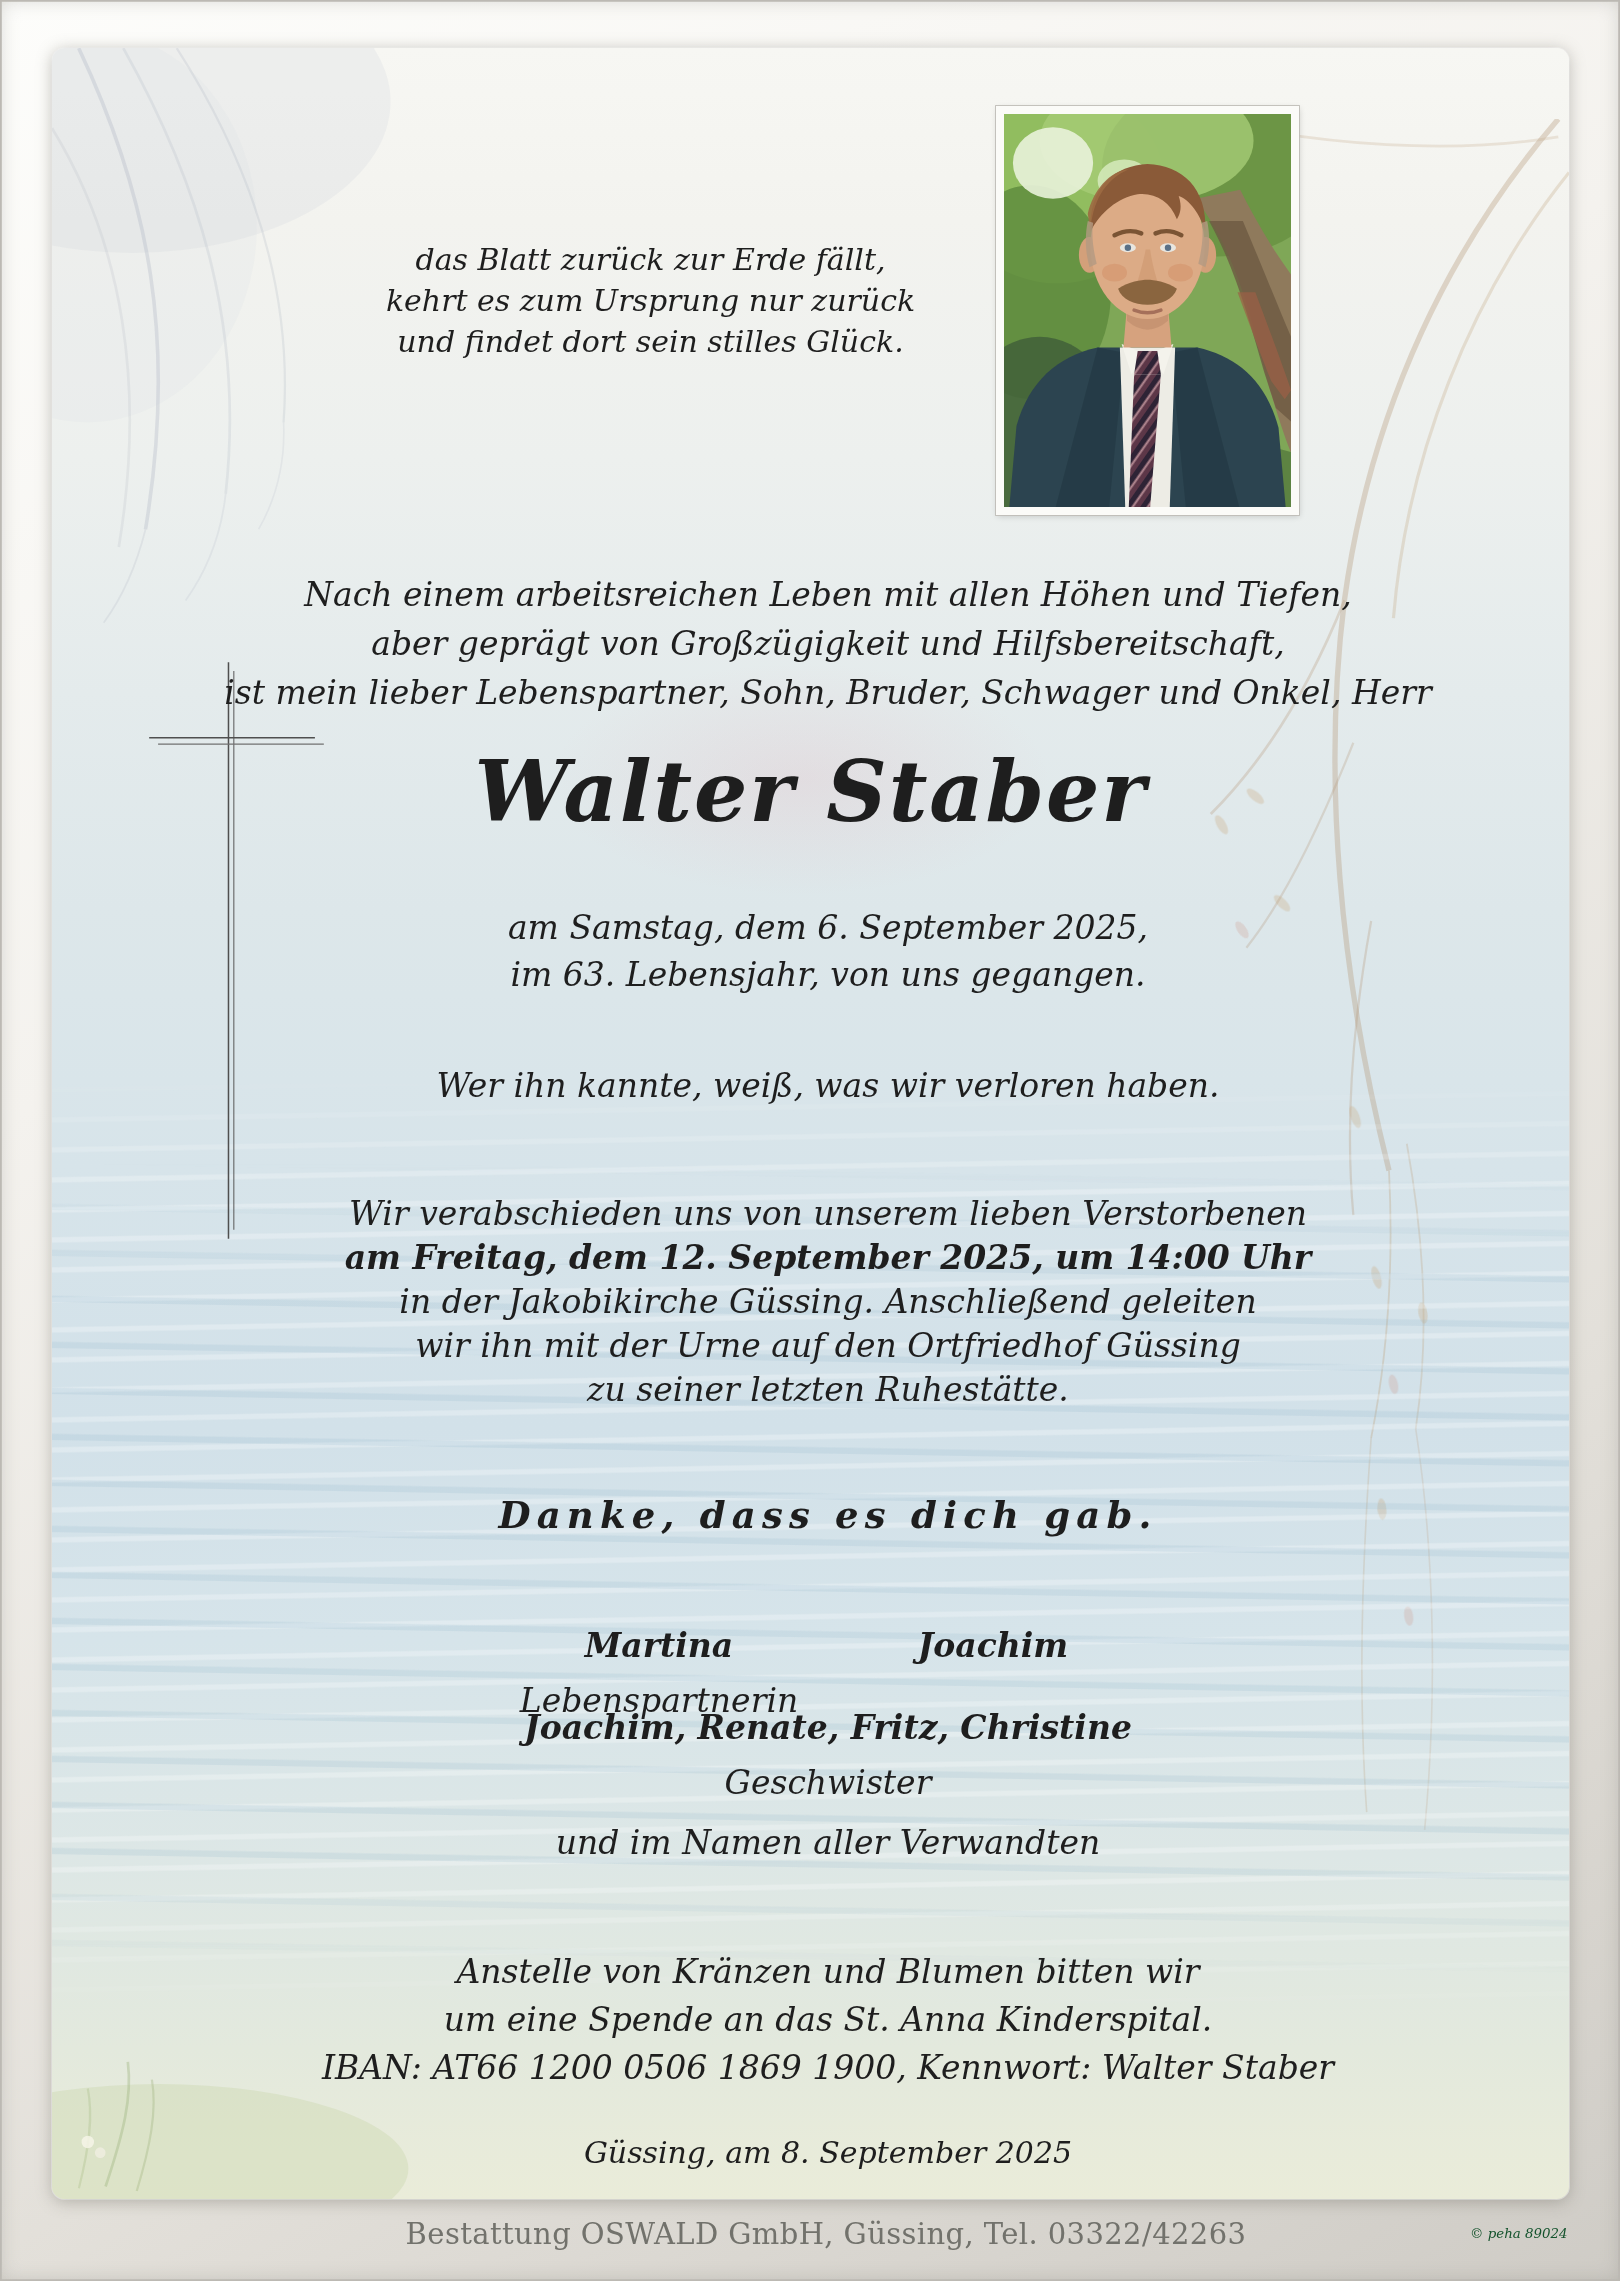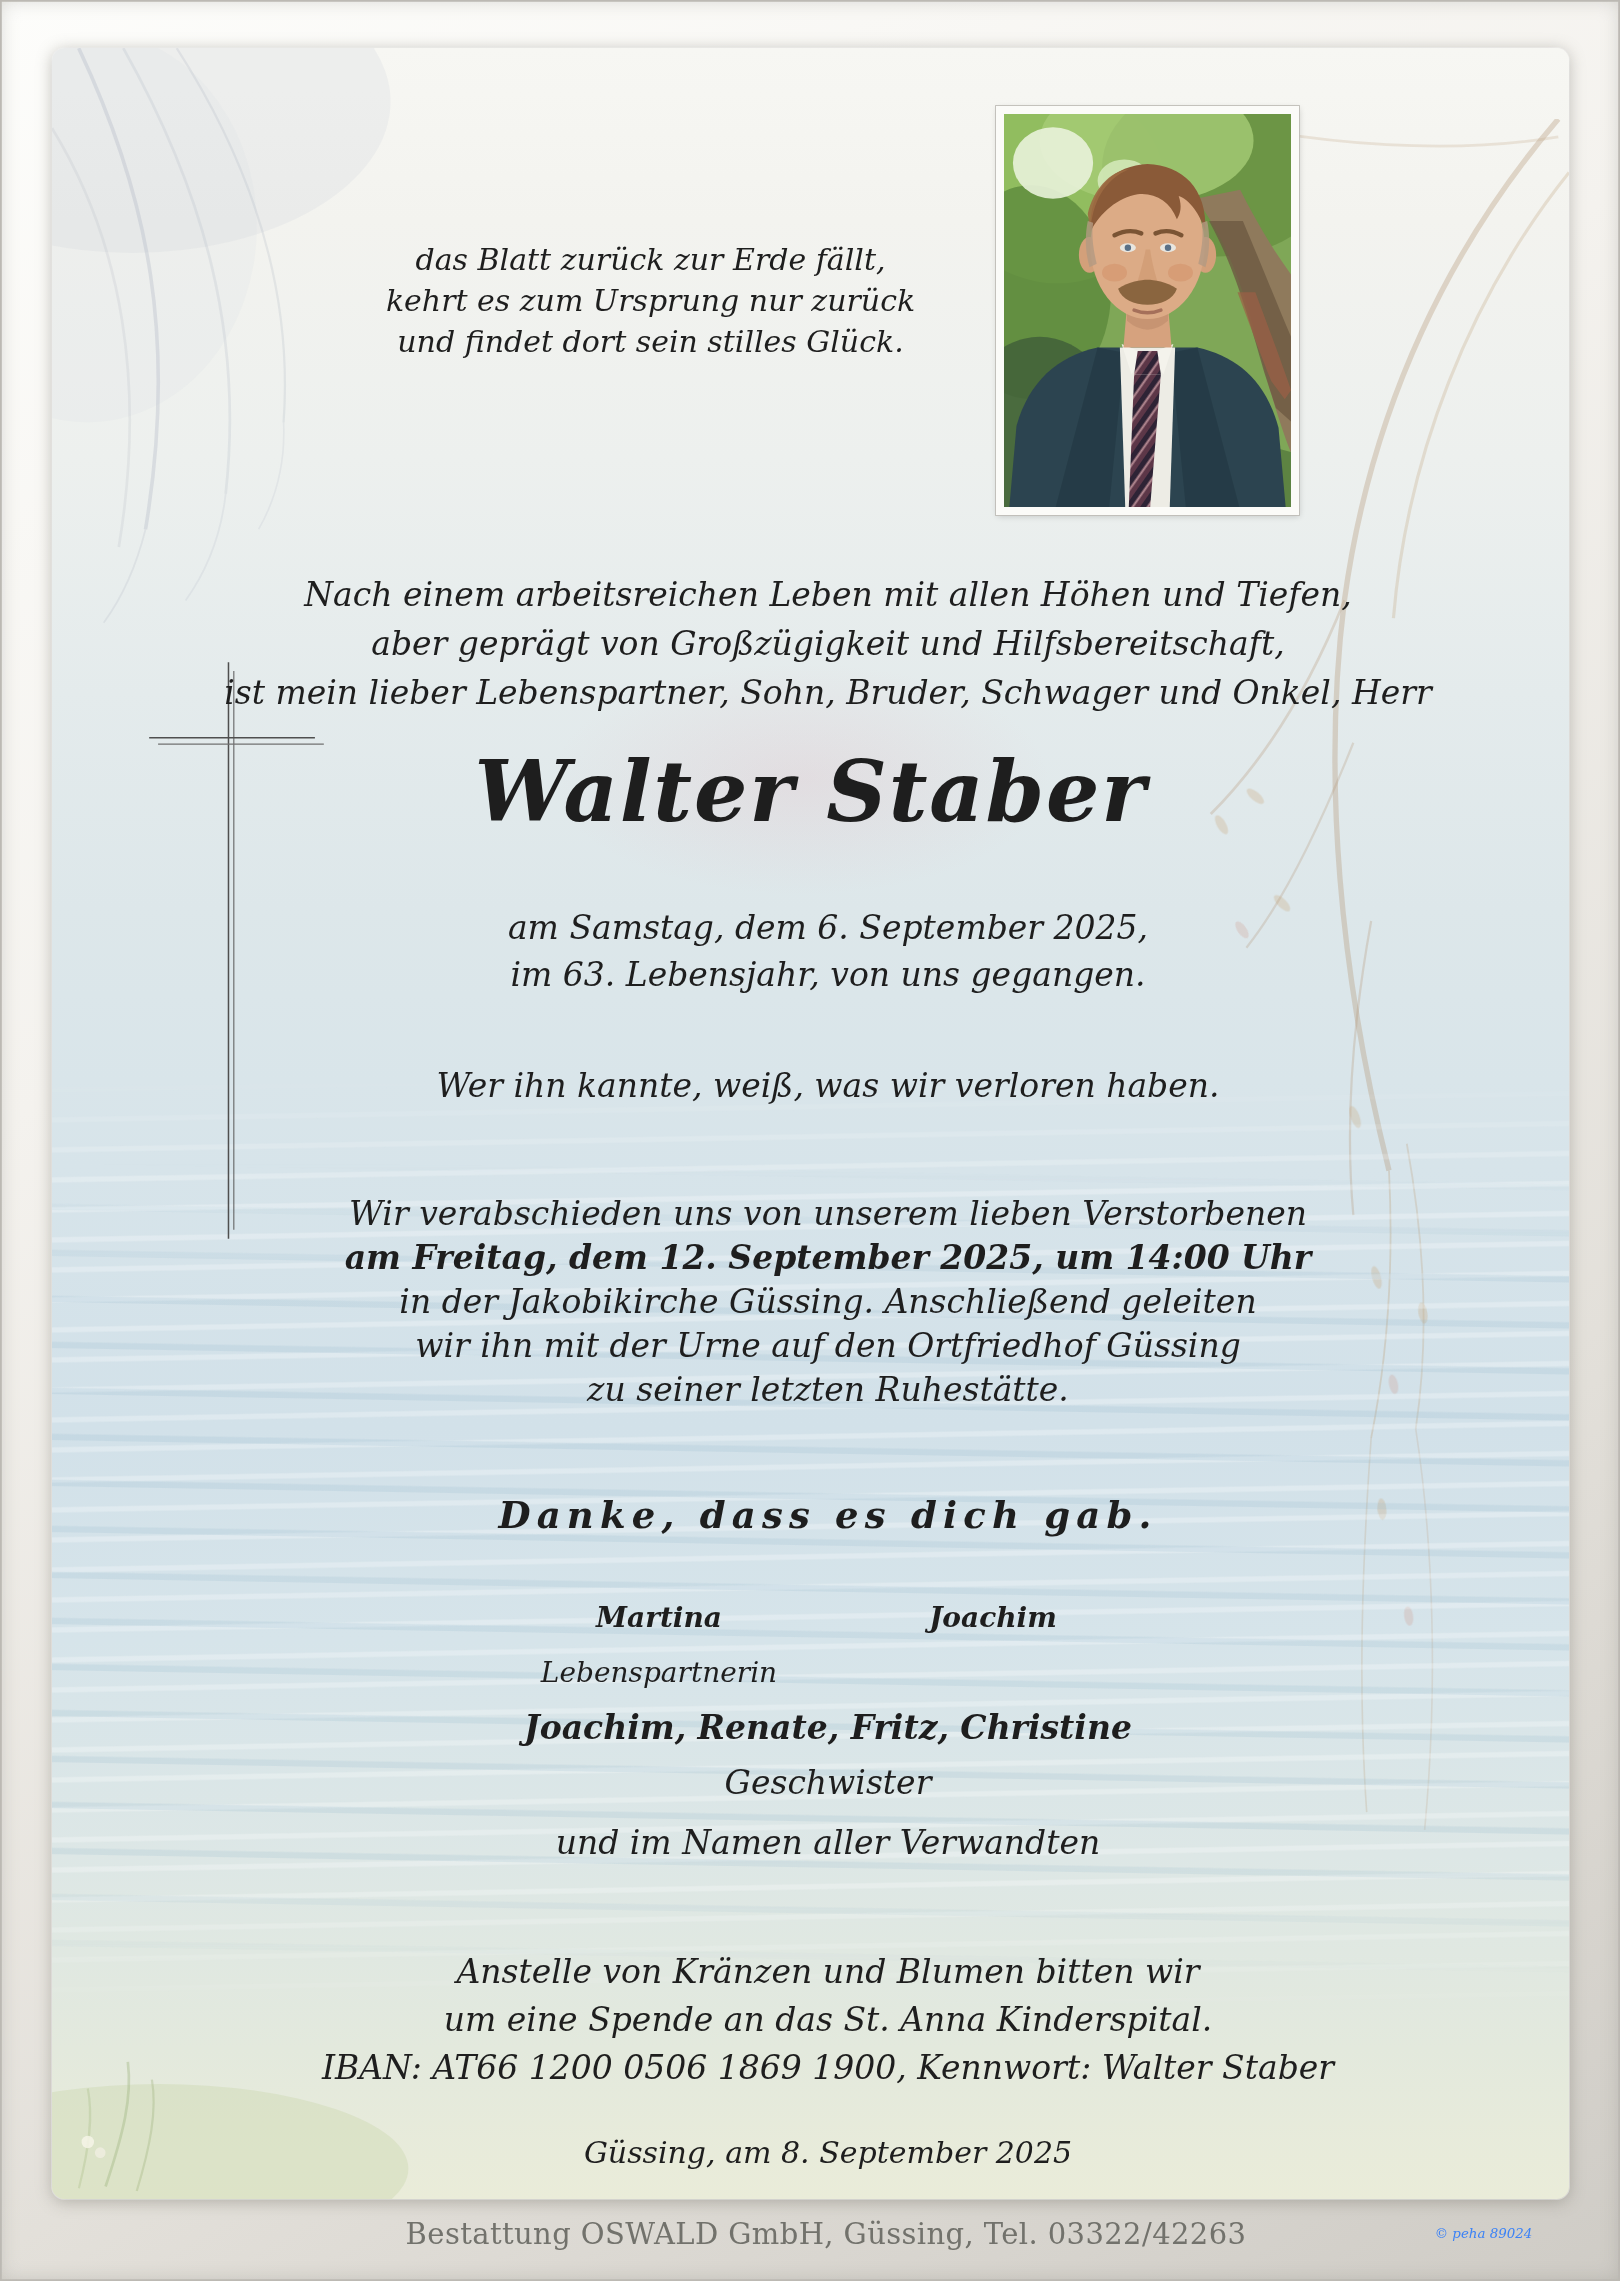--- a/index.html
+++ b/index.html
@@ -47,31 +47,31 @@
   
   .t{position:absolute;text-align:center;font-style:italic;color:#1e1e1e;}
   .poem{left:205px;top:239px;width:891px;font-size:30px;line-height:41px;}
   .intro{left:18px;top:570px;width:1620px;font-size:33px;line-height:49px;}
   .name{left:0;top:742px;width:1622px;font-size:84px;font-weight:bold;letter-spacing:1.8px;}
   .death{left:18px;top:904px;width:1620px;font-size:33px;line-height:47px;}
   .remember{left:18px;top:1066px;width:1620px;font-size:33px;}
   .farewell{left:18px;top:1192px;width:1620px;font-size:33px;line-height:44px;}
   .bold{font-weight:bold;}
   .thanks{left:18px;top:1493px;width:1620px;font-size:37px;font-weight:bold;letter-spacing:6.2px;}
-  .mourner{font-size:28px;line-height:55px;}
+  .mourner{font-size:33px;line-height:55px;margin-top:28px;}
   .mourner-left{left:481px;top:1590px;width:356px;}
   .mourner-right{left:815px;top:1590px;width:356px;}
   .siblings{left:18px;top:1700px;width:1620px;font-size:33px;line-height:55px;}
   .relatives{left:18px;top:1823px;width:1620px;font-size:33px;}
   .donation{left:18px;top:1948px;width:1620px;font-size:33px;line-height:48px;}
   .dateline{left:18px;top:2135px;width:1620px;font-size:30px;}
   .footer-line{left:0;top:2217px;width:1620px;font-size:29px;font-style:normal;
     color:#72726c;letter-spacing:0.4px;margin-left:16px;}
-  .print-mark{left:1408px;top:2226px;width:151px;font-size:13.4px;color:#3b82f6;
-    text-align:center;font-style:italic;}
+  .print-mark{left:1470px;top:2226px;width:151px;font-size:13.4px;color:#14532d;
+    text-align:left;font-style:italic;}
 </style>
 </head>
 <body>
 
 <div class="card">
 
   <svg class="bg-layer willow" width="677" height="802" viewBox="0 0 760 900">
     <ellipse cx="90" cy="60" rx="290" ry="170" fill="#ccd1d9" opacity="0.22"></ellipse>
     <ellipse cx="40" cy="200" rx="190" ry="220" fill="#d7dbe1" opacity="0.18"></ellipse>
     <path d="M30,0 C 110,170 140,330 105,540" stroke="#a9b0bf" stroke-width="4" fill="none" opacity="0.30"></path>

